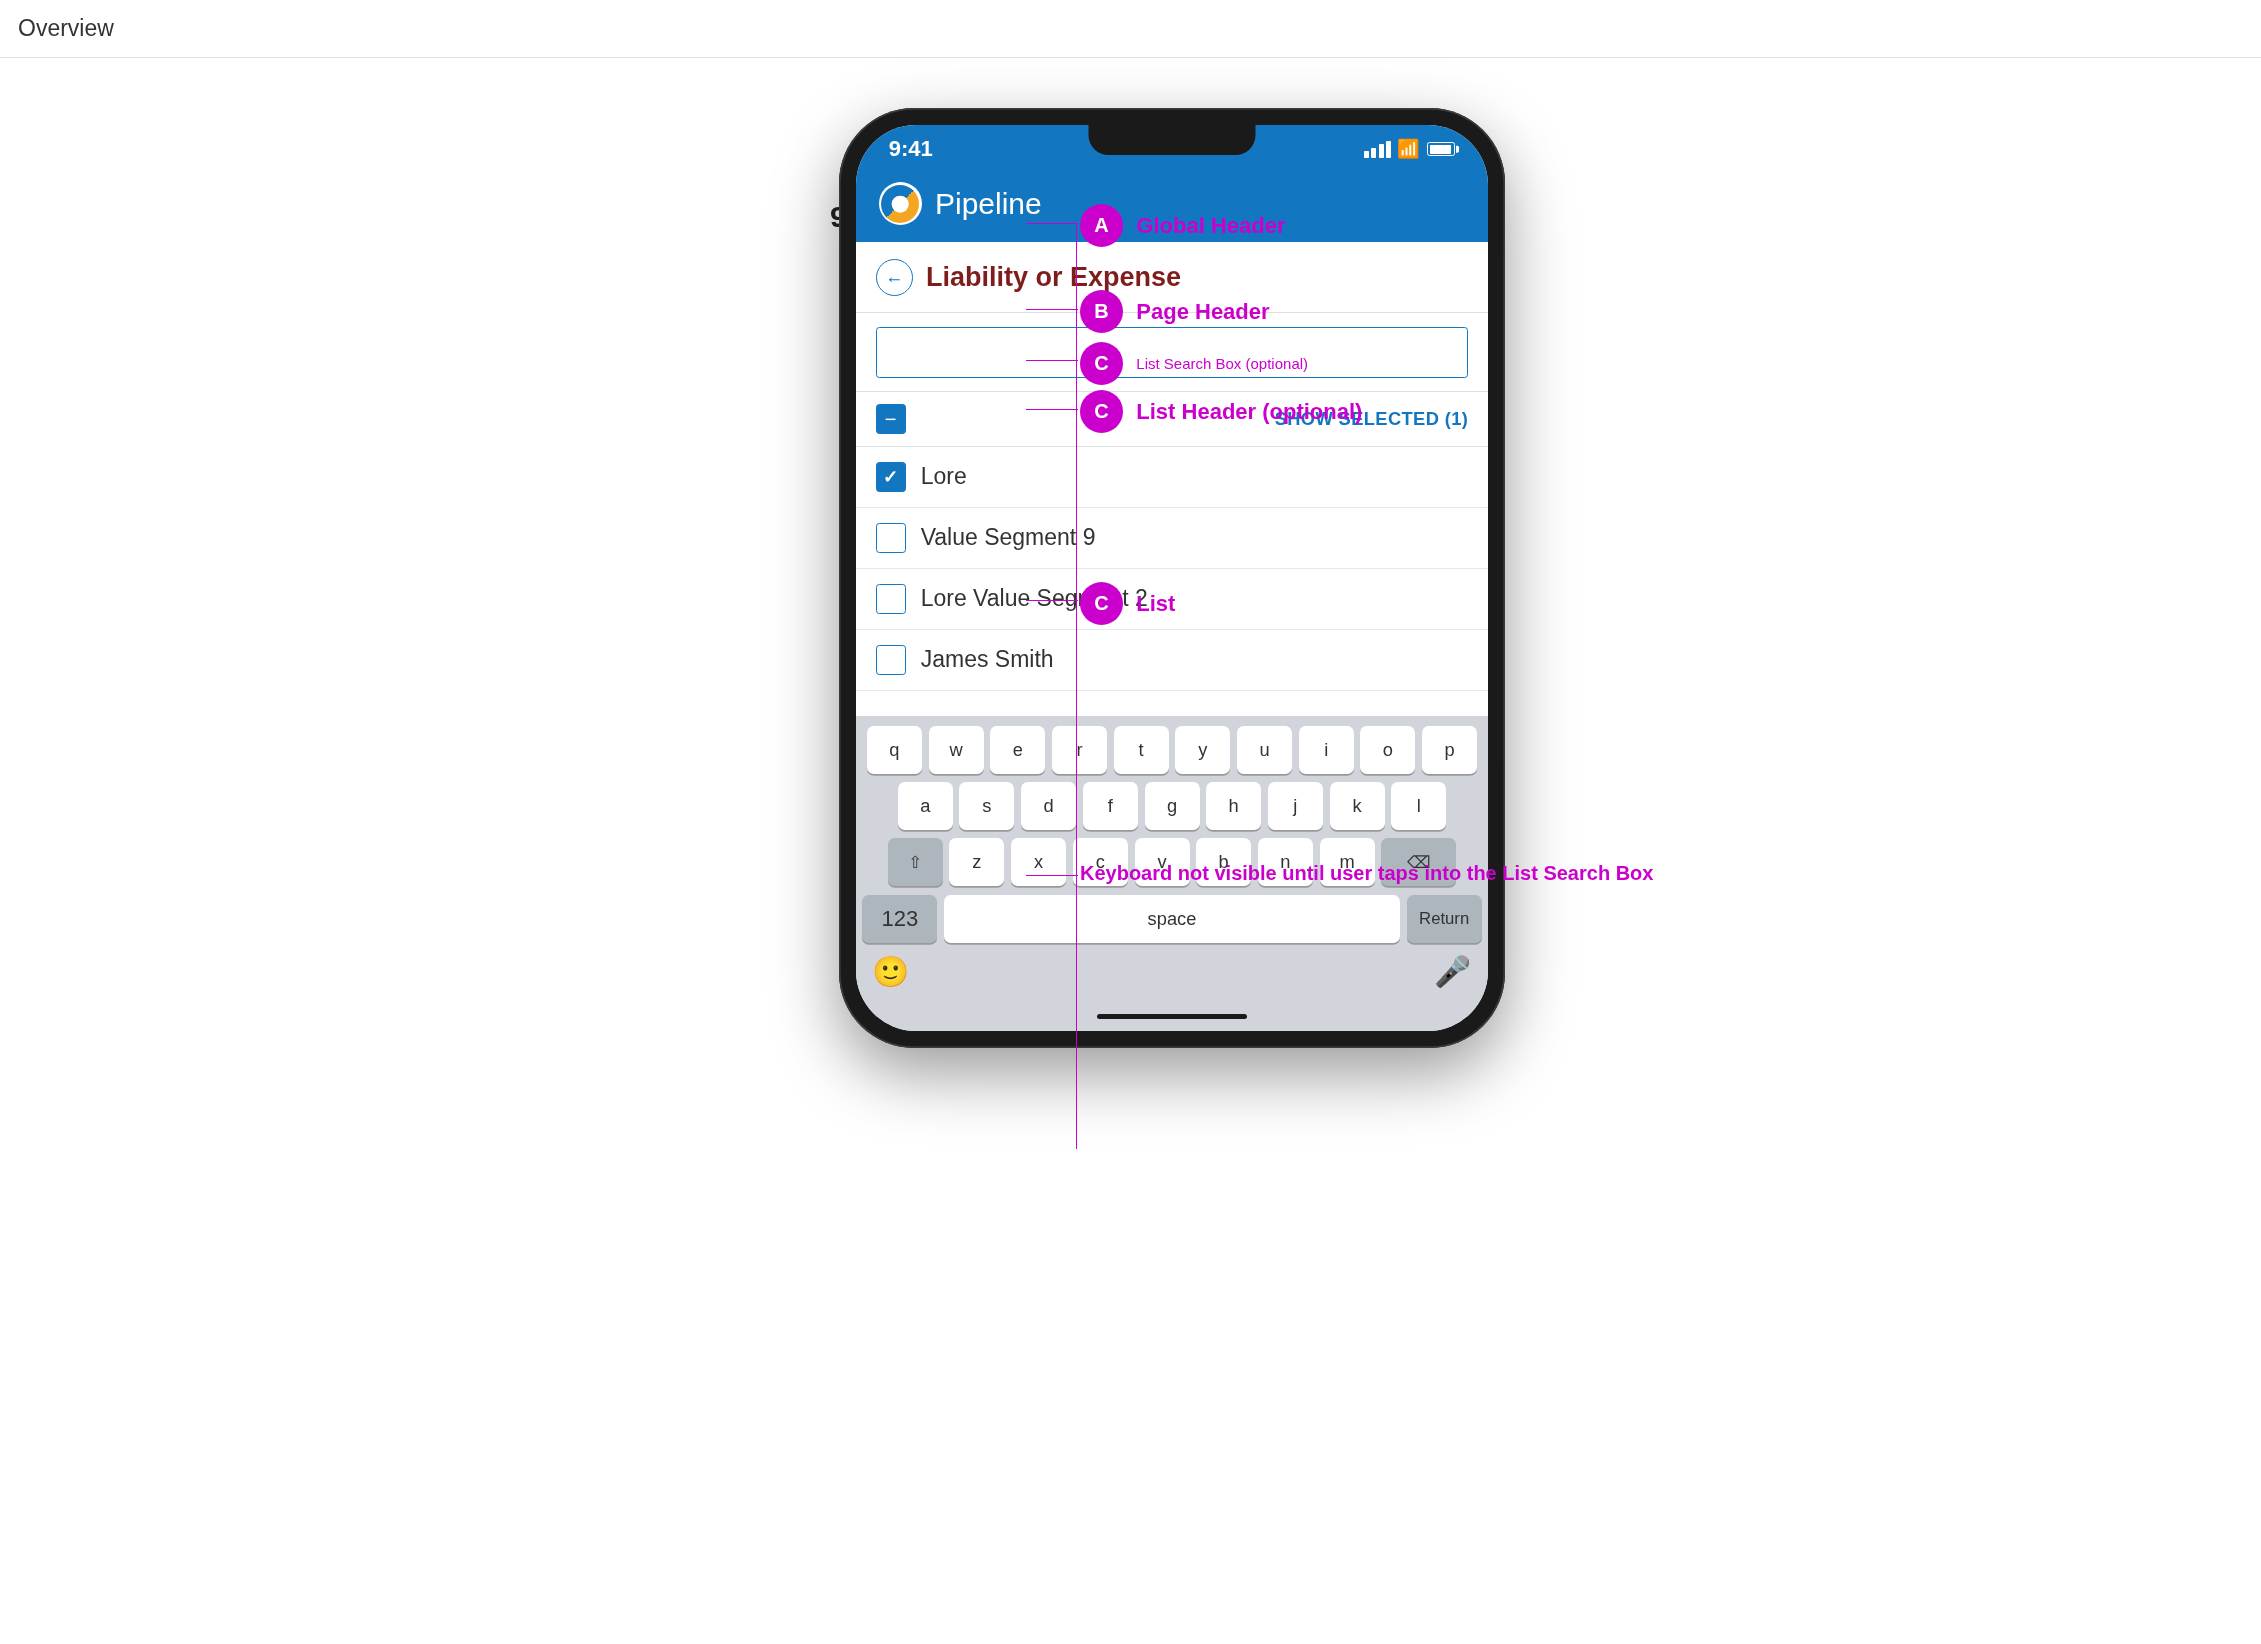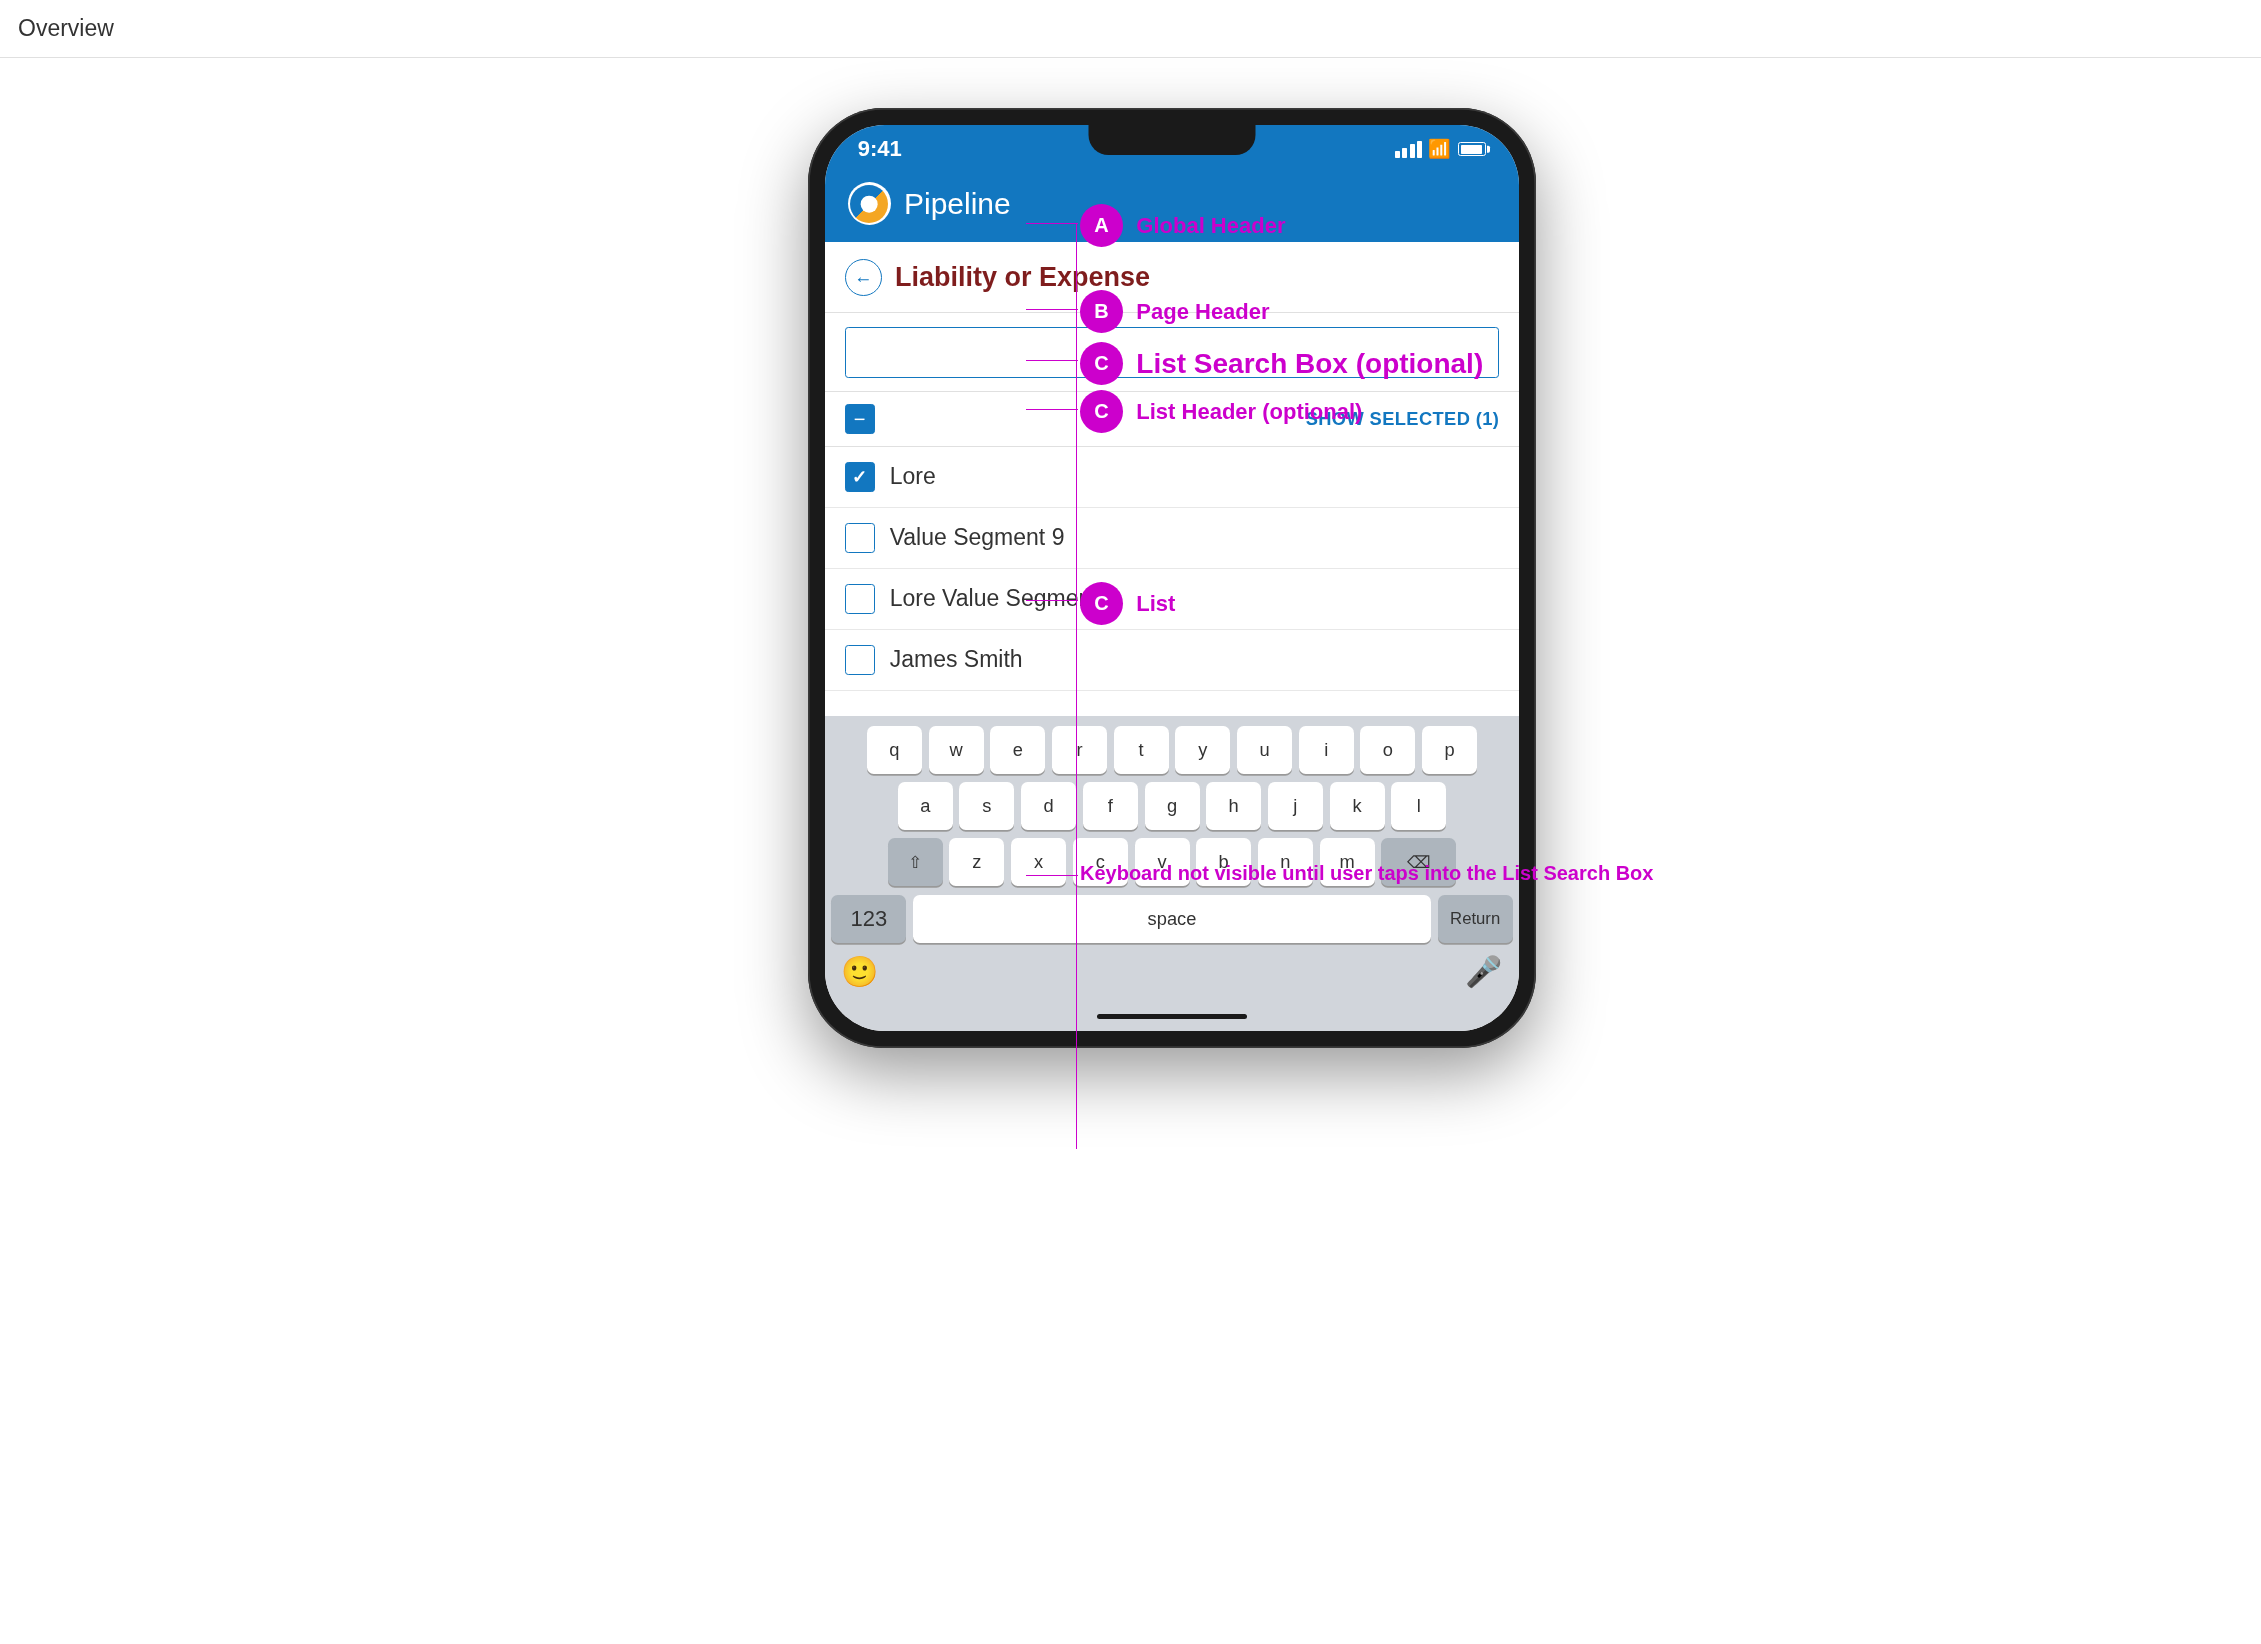--- a/index.html
+++ b/index.html
@@ -30,21 +30,21 @@
       display: flex;
       justify-content: center;
       align-items: flex-start;
       padding-top: 50px;
       position: relative;
     }
 
     
     .phone-container {
       position: relative;
-      width: 728px;
+      width: 666px;
       margin-left: 83px;
     }
 
     .phone-outer {
       background: #1a1a1a;
       border-radius: 75px;
       padding: 16.7px;
       box-shadow: 0 25px 67px rgba(0,0,0,0.4), inset 0 0 0 1.7px #3a3a3a;
       position: relative;
     }
@@ -494,21 +494,21 @@
 
 <div style="position:absolute; left:1026px; top:309px; width:52px; height:1.3px; background:#cc00cc;"></div>
 <div style="position:absolute; left:1080px; top:290px; display:flex; align-items:center; gap:13.3px;">
   <div style="width:43px;height:43px;border-radius:50%;background:#cc00cc;color:white;font-size:20px;font-weight:700;display:flex;align-items:center;justify-content:center;">B</div>
   <span style="font-size:22px;font-weight:700;color:#cc00cc;">Page Header</span>
 </div>
 
 <div style="position:absolute; left:1026px; top:360px; width:52px; height:1.3px; background:#cc00cc;"></div>
 <div style="position:absolute; left:1080px; top:342px; display:flex; align-items:center; gap:13.3px;">
   <div style="width:43px;height:43px;border-radius:50%;background:#cc00cc;color:white;font-size:20px;font-weight:700;display:flex;align-items:center;justify-content:center;">C</div>
-  <span style="font-size:28px;font-weight:700;color:#cc00cc;">List Search Box (optional)</span>
+  <span style="font-size:15px;font-weight:400;color:#cc00cc;">List Search Box (optional)</span>
 </div>
 
 <div style="position:absolute; left:1026px; top:409px; width:52px; height:1.3px; background:#cc00cc;"></div>
 <div style="position:absolute; left:1080px; top:390px; display:flex; align-items:center; gap:13.3px;">
   <div style="width:43px;height:43px;border-radius:50%;background:#cc00cc;color:white;font-size:20px;font-weight:700;display:flex;align-items:center;justify-content:center;">C</div>
   <span style="font-size:22px;font-weight:700;color:#cc00cc;">List Header (optional)</span>
 </div>
 
 <div style="position:absolute; left:1026px; top:600px; width:52px; height:1.3px; background:#cc00cc;"></div>
 <div style="position:absolute; left:1080px; top:582px; display:flex; align-items:center; gap:13.3px;">

